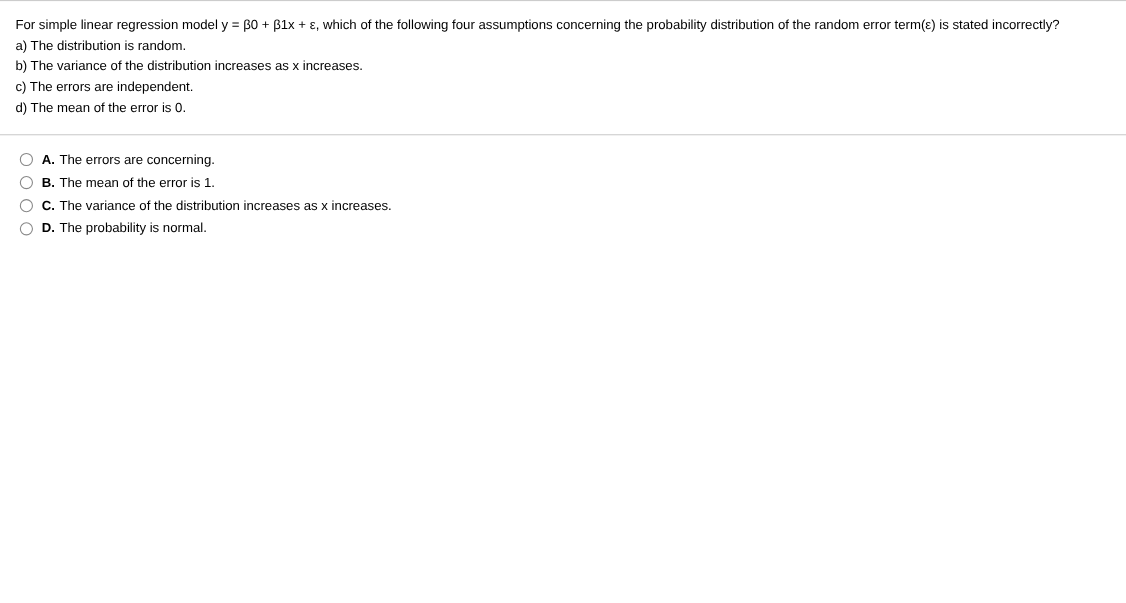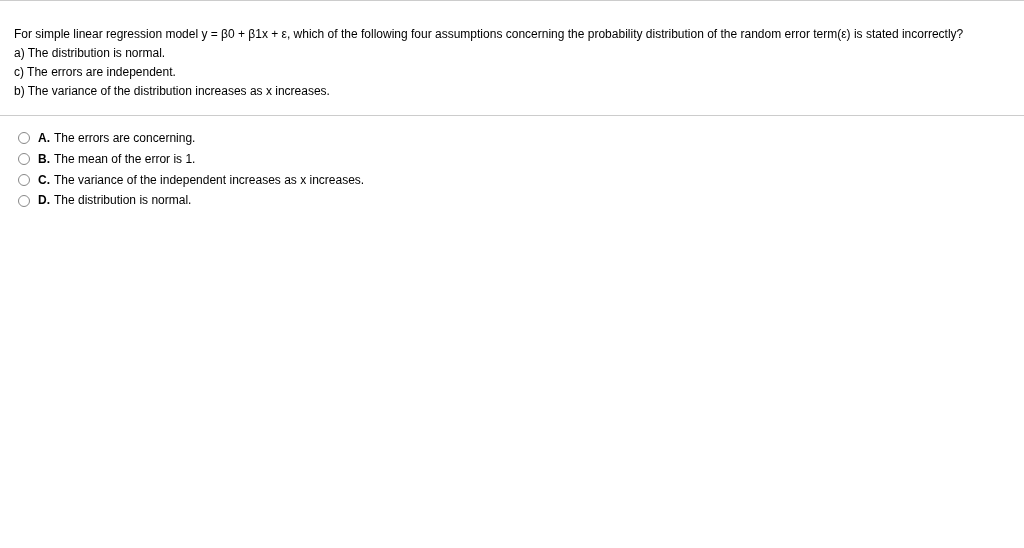--- a/index.html
+++ b/index.html
@@ -12,21 +12,21 @@
       font-size: 12px;
       color: #000;
       background: #fff;
       width: 1024px;
     }
     .divider {
       border-top: 1px solid #ccc;
       width: 100%;
     }
     .question-section {
-      padding: 24px 14px 14px 14px;
+      padding: 12px 14px 14px 14px;
       line-height: 1.5;
     }
     .question-line {
       margin-bottom: 1px;
     }
     .answer-section {
       padding: 14px 14px 14px 18px;
     }
     .answer-option {
       display: flex;
@@ -50,41 +50,42 @@
     .answer-text {
     }
   </style>
 </head>
 <body>
 
 <div class="divider"></div>
 
 <div class="question-section">
   <div class="question-line">For simple linear regression model  y = β0 + β1x + ε,  which of the following four assumptions concerning the probability distribution of the random error term(ε) is stated incorrectly?</div>
-  <div class="question-line">a) The distribution is normal.</div>
+  <div class="question-line">a) The distribution is random.</div>
+  <div class="question-line">b) The variance of the distribution increases as x increases.</div>
   <div class="question-line">c) The errors are independent.</div>
-  <div class="question-line">b) The variance of the distribution increases as x increases.</div>
+  <div class="question-line">d)   The mean of the error is 0.</div>
 </div>
 
 <div class="divider"></div>
 
 <div class="answer-section">
   <div class="answer-option">
     <span class="radio-circle"></span>
     <span class="answer-letter">A.</span>
     <span class="answer-text">The errors are concerning.</span>
   </div>
   <div class="answer-option">
     <span class="radio-circle"></span>
     <span class="answer-letter">B.</span>
     <span class="answer-text">The mean of the error is 1.</span>
   </div>
   <div class="answer-option">
     <span class="radio-circle"></span>
     <span class="answer-letter">C.</span>
-    <span class="answer-text">The variance of the independent increases as x increases.</span>
+    <span class="answer-text">The variance of the distribution increases as x increases.</span>
   </div>
   <div class="answer-option">
     <span class="radio-circle"></span>
     <span class="answer-letter">D.</span>
-    <span class="answer-text">The distribution is normal.</span>
+    <span class="answer-text">The probability is normal.</span>
   </div>
 </div>
 
 </body></html>

